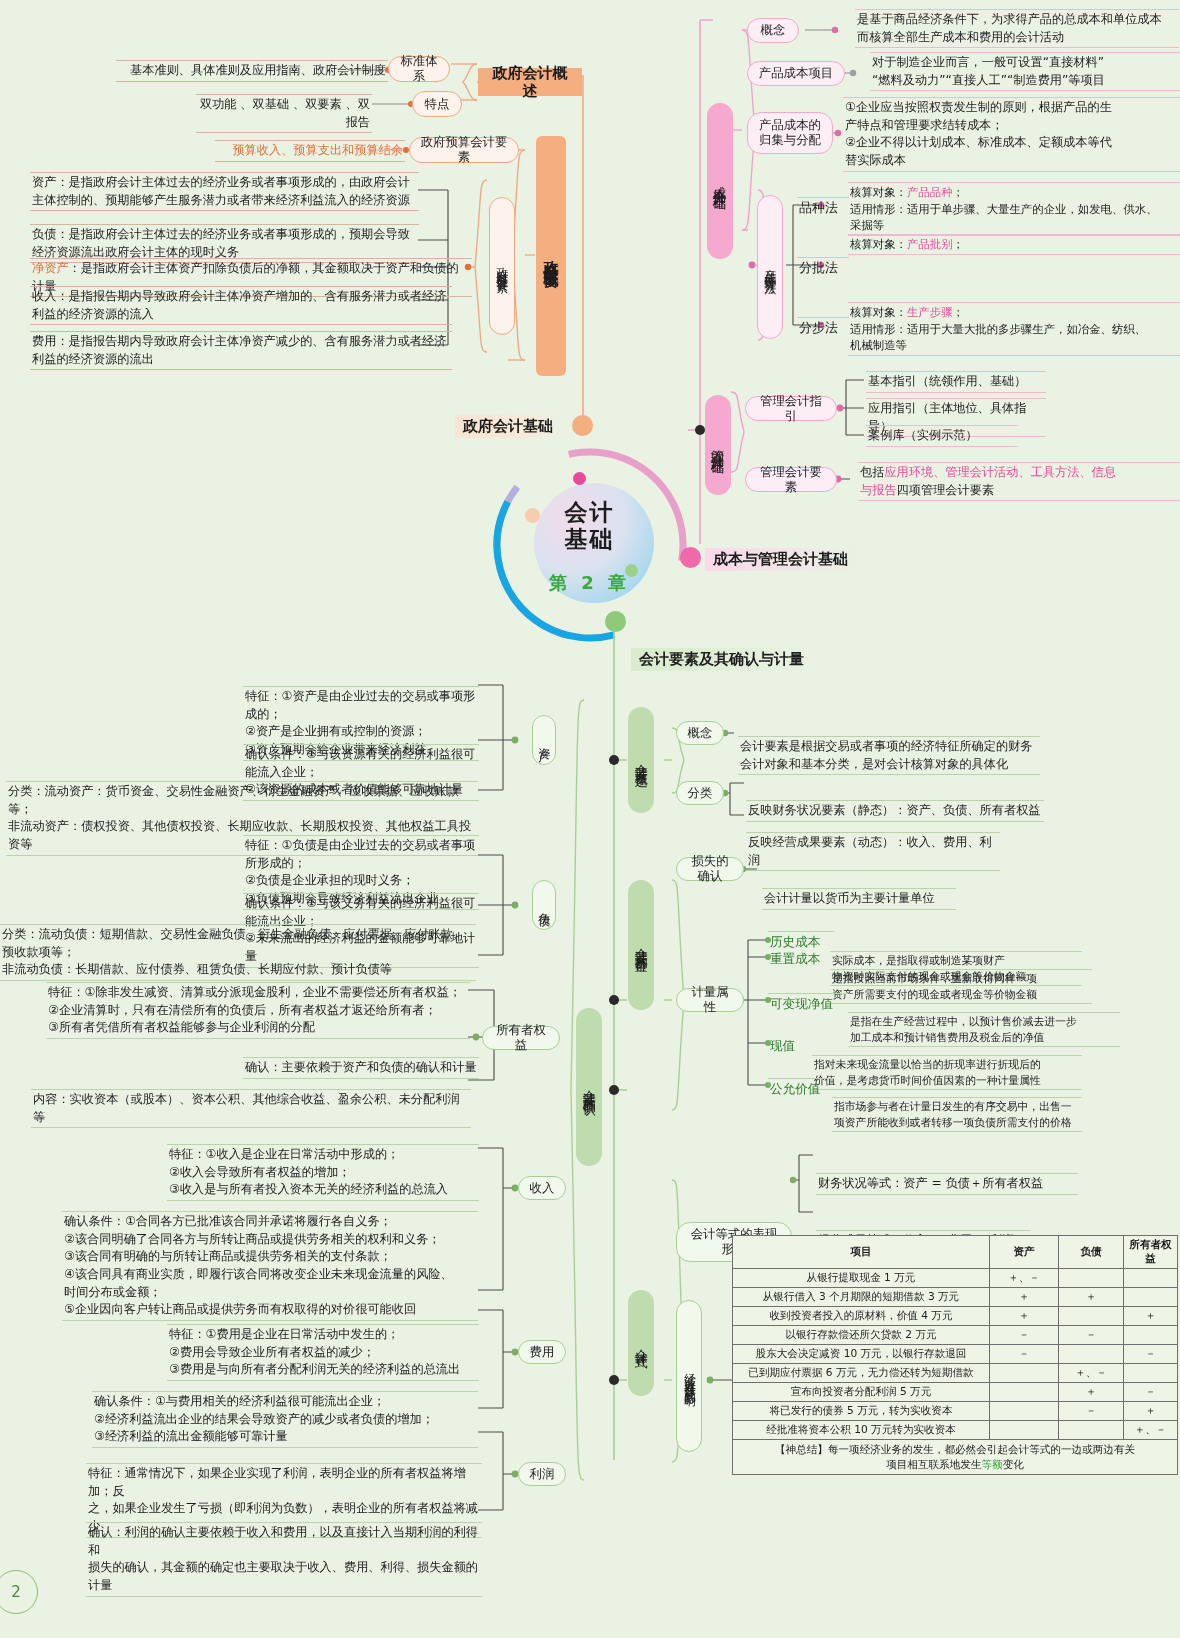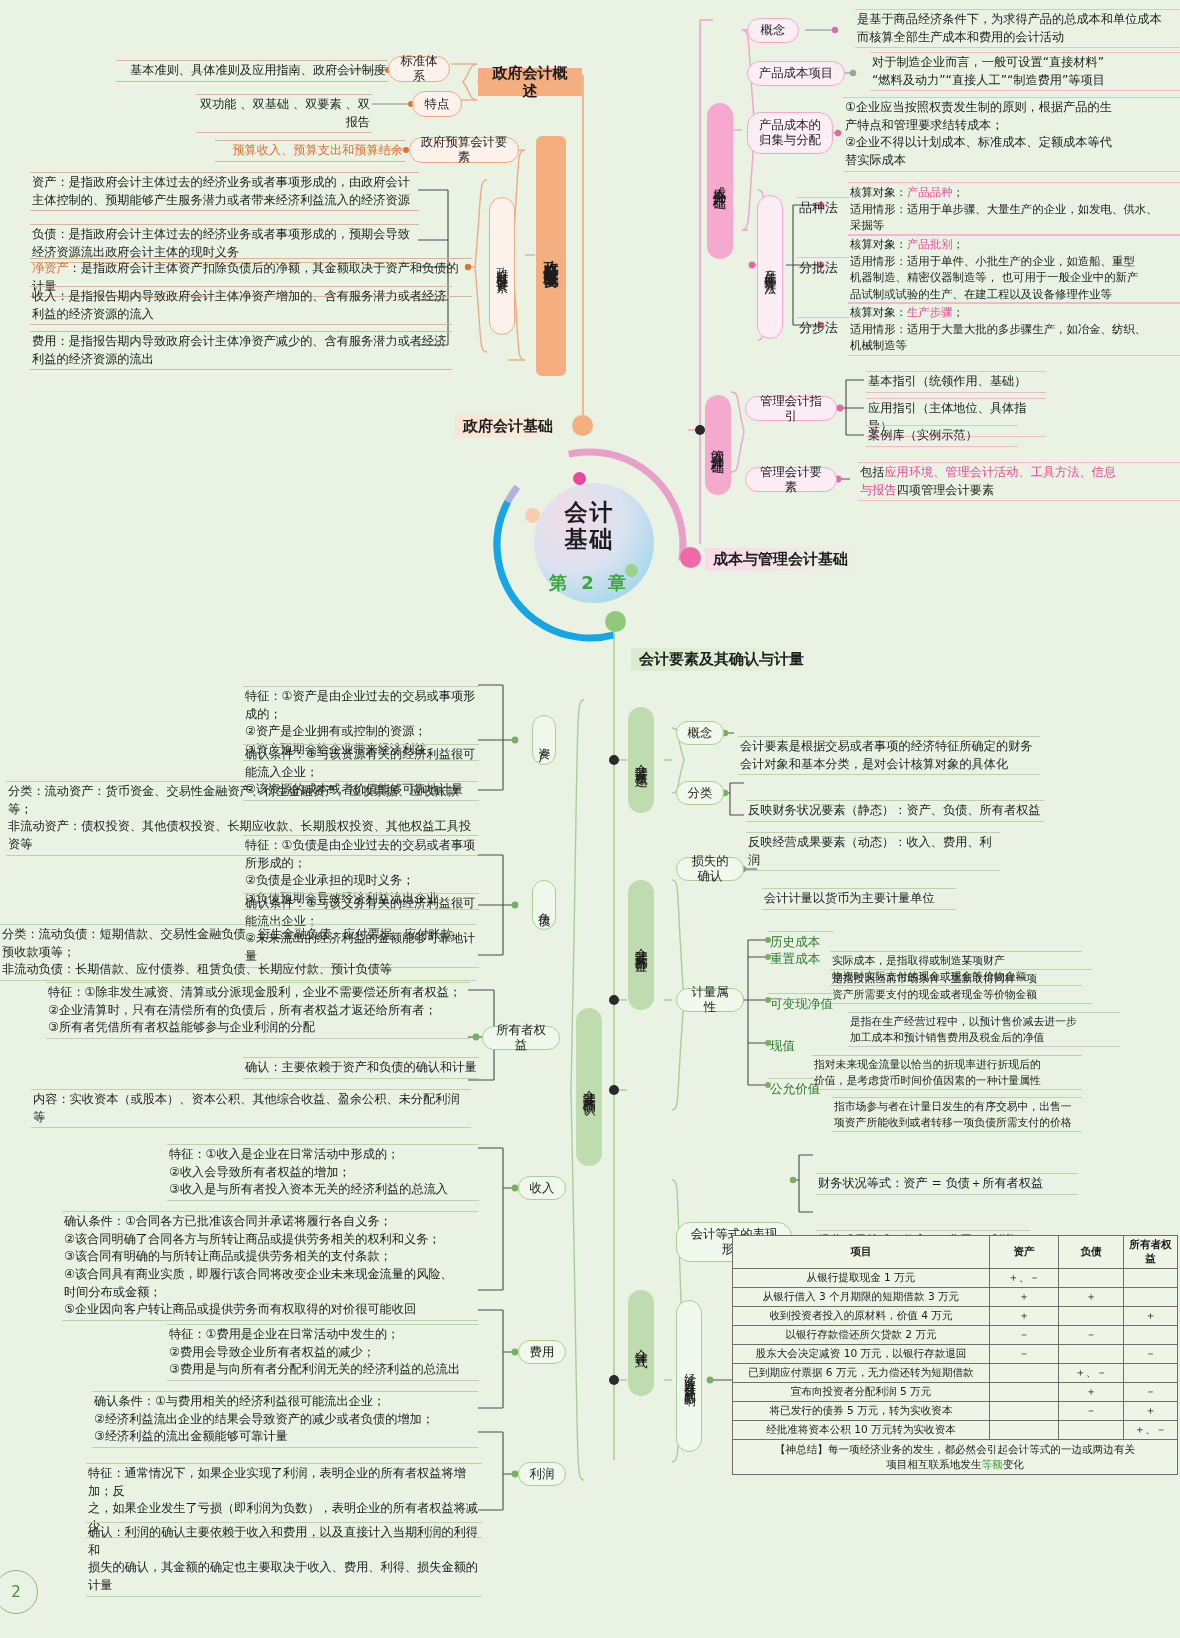--- a/index.html
+++ b/index.html
@@ -246,23 +246,21 @@
 ②企业不得以计划成本、标准成本、定额成本等代
 替实际成本</div>
 
   <div class="pill pill-p vert" style="left:757px;top:195px;width:26px;height:144px;font-size:12px;">产品成本计算方法</div>
 
   <div class="txt ul-b" style="left:797px;top:197px;width:48px;font-size:13px;border-top:1px solid #f0b9d2;border-bottom:none;">品种法</div>
   <div class="txt sm ul-p" style="left:848px;top:182px;width:330px;"><span>核算对象：</span><span class="pk">产品品种</span><span>；</span><br><span>适用情形：适用于单步骤、大量生产的企业，如发电、供水、
 采掘等</span></div>
 
   <div class="txt ul-b" style="left:797px;top:257px;width:48px;font-size:13px;border-top:1px solid #f0b9d2;border-bottom:none;">分批法</div>
-  <div class="txt sm ul-p" style="left:848px;top:234px;width:330px;"><span>核算对象：</span><span class="pk">产品批别</span><span>；</span><br><span>适用情形：适用于单件、小批生产的企业，如造船、重型
-机器制造、精密仪器制造等，  也可用于一般企业中的新产
-品试制或试验的生产、在建工程以及设备修理作业等</span></div>
+  <div class="txt sm ul-p" style="left:848px;top:234px;width:330px;"><span>核算对象：</span><span class="pk">产品批别</span><span>；</span><br></div>
 
   <div class="txt ul-b" style="left:797px;top:317px;width:48px;font-size:13px;border-top:1px solid #f0b9d2;border-bottom:none;">分步法</div>
   <div class="txt sm ul-p" style="left:848px;top:302px;width:330px;"><span>核算对象：</span><span class="pk">生产步骤</span><span>；</span><br><span>适用情形：适用于大量大批的多步骤生产，如冶金、纺织、
 机械制造等</span></div>
 
   <div class="pill pill-solid-p vert" style="left:705px;top:395px;width:26px;height:100px;font-size:13.5px;">管理会计基础</div>
 
   <div class="pill pill-p" style="left:745px;top:396px;width:92px;height:25px;">管理会计指引</div>
   <div class="txt ul-p" style="left:866px;top:371px;width:176px;">基本指引（统领作用、基础）</div>
   <div class="txt ul-p" style="left:866px;top:398px;width:176px;">应用指引（主体地位、具体指导）</div>

